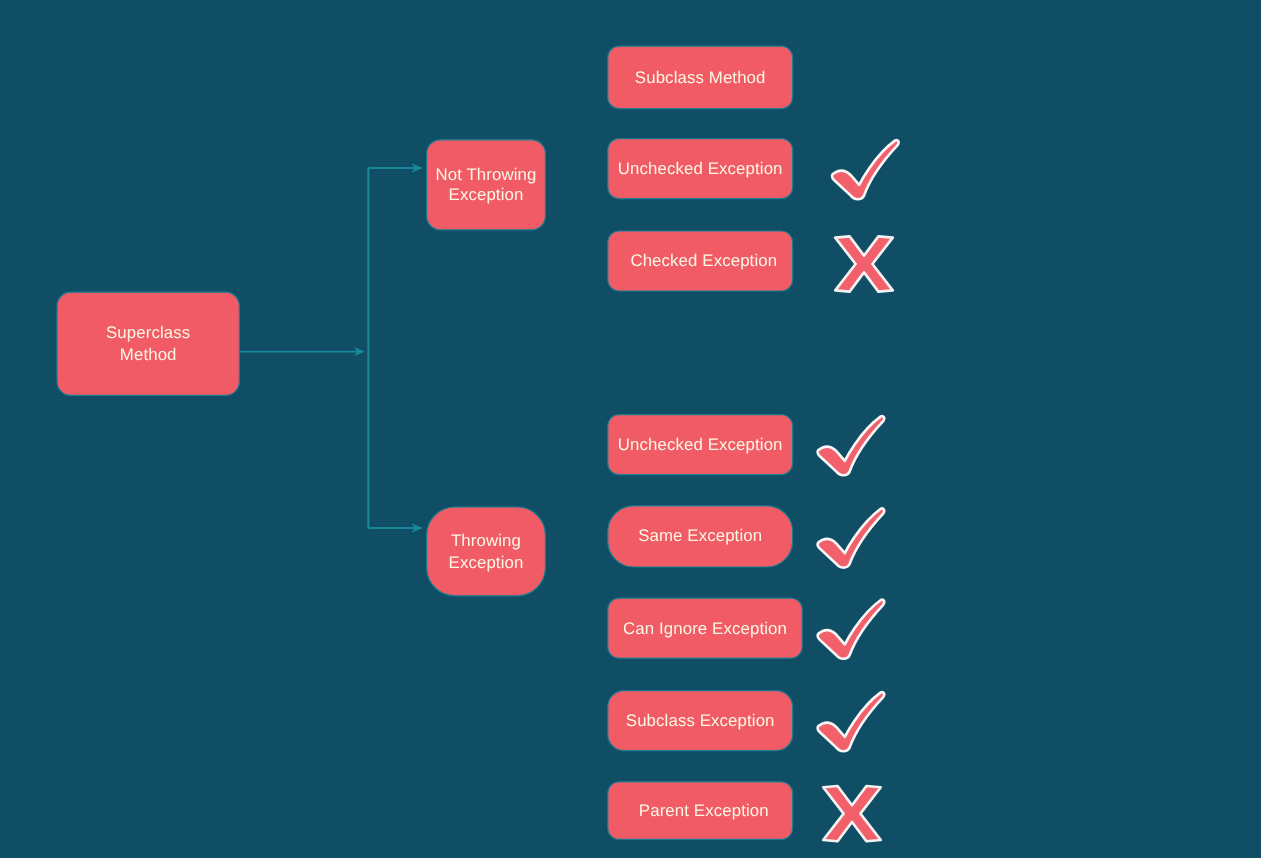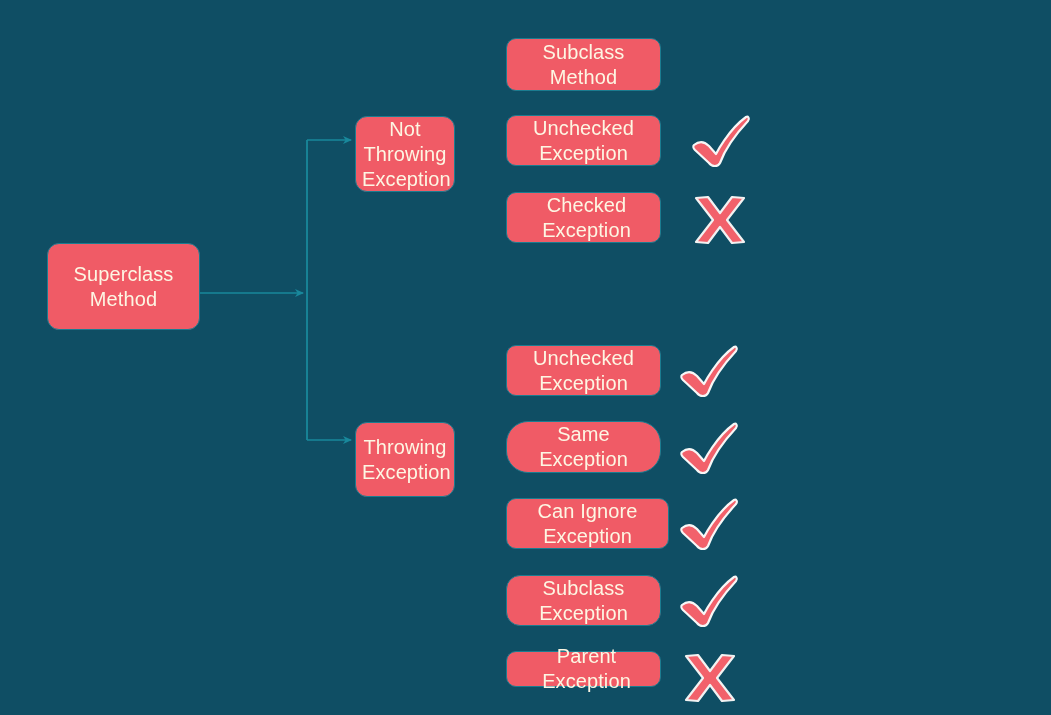--- a/index.html
+++ b/index.html
@@ -20,21 +20,21 @@
     position: absolute;
     box-sizing: border-box;
     background: #f05b66;
     border: 1px solid #1b7c90;
     border-radius: 10px;
     color: #fdf6e3;
     display: flex;
     align-items: center;
     justify-content: center;
     text-align: center;
-    font-size: 20px;
+    font-size: 14px;
     line-height: 1.25;
     letter-spacing: 0.1px;
     padding: 2px 6px;
     white-space: pre-line;
     user-select: none;
   }
   .node-label {
     display: block;
     width: 100%;
     white-space: pre-line;
@@ -78,21 +78,21 @@
   <div class="node big" style="left:47px; top:243px; width:153px; height:87px;">
     <span class="node-label">Superclass
 Method</span>
   </div>
 
   <div class="node big" style="left:355px; top:116px; width:100px; height:76px;">
     <span class="node-label">Not Throwing
 Exception</span>
   </div>
 
-  <div class="node big" style="left:355px; top:422px; width:100px; height:75px;">
+  <div class="node big" style="left:355px; top:422px; width:100px; height:75px;border-radius:24px;">
     <span class="node-label">Throwing
 Exception</span>
   </div>
 
   <div class="node" style="left:506px; top:38px; width:155px; height:53px;">
     <span class="node-label">Subclass Method</span>
   </div>
 
   <div class="node" style="left:506px; top:115px; width:155px; height:51px;">
     <span class="node-label">Unchecked Exception</span>
@@ -111,21 +111,21 @@
   </div>
 
   <div class="node" style="left:506px; top:498px; width:163px; height:51px;">
     <span class="node-label">Can Ignore Exception</span>
   </div>
 
   <div class="node" style="left:506px; top:575px; width:155px; height:51px;border-radius:14px;">
     <span class="node-label">Subclass Exception</span>
   </div>
 
-  <div class="node" style="left:506px; top:651px; width:155px; height:36px;padding-left:12px;">
+  <div class="node" style="left:506px; top:651px; width:155px; height:49px;padding-left:12px;">
     <span class="node-label">Parent Exception</span>
   </div>
 
   <div class="mark" style="left:690px; top:112px;">
     <svg viewBox="0 0 64 56" width="64" height="56">
       <path d="M4,33 C9,29 14,29 19,34 L26,42 C26,42 38,18 56,5 C58,4 60,6 58,9 C44,24 34,40 30,51 C28,55 22,55 19,51 L5,38 C3,36 3,34 4,33 Z" fill="#f2616b" stroke="#f7f7f7" stroke-width="2.2" stroke-linejoin="round"></path>
     </svg>
   </div>
 
   <div class="mark" style="left:688px; top:192px;">

